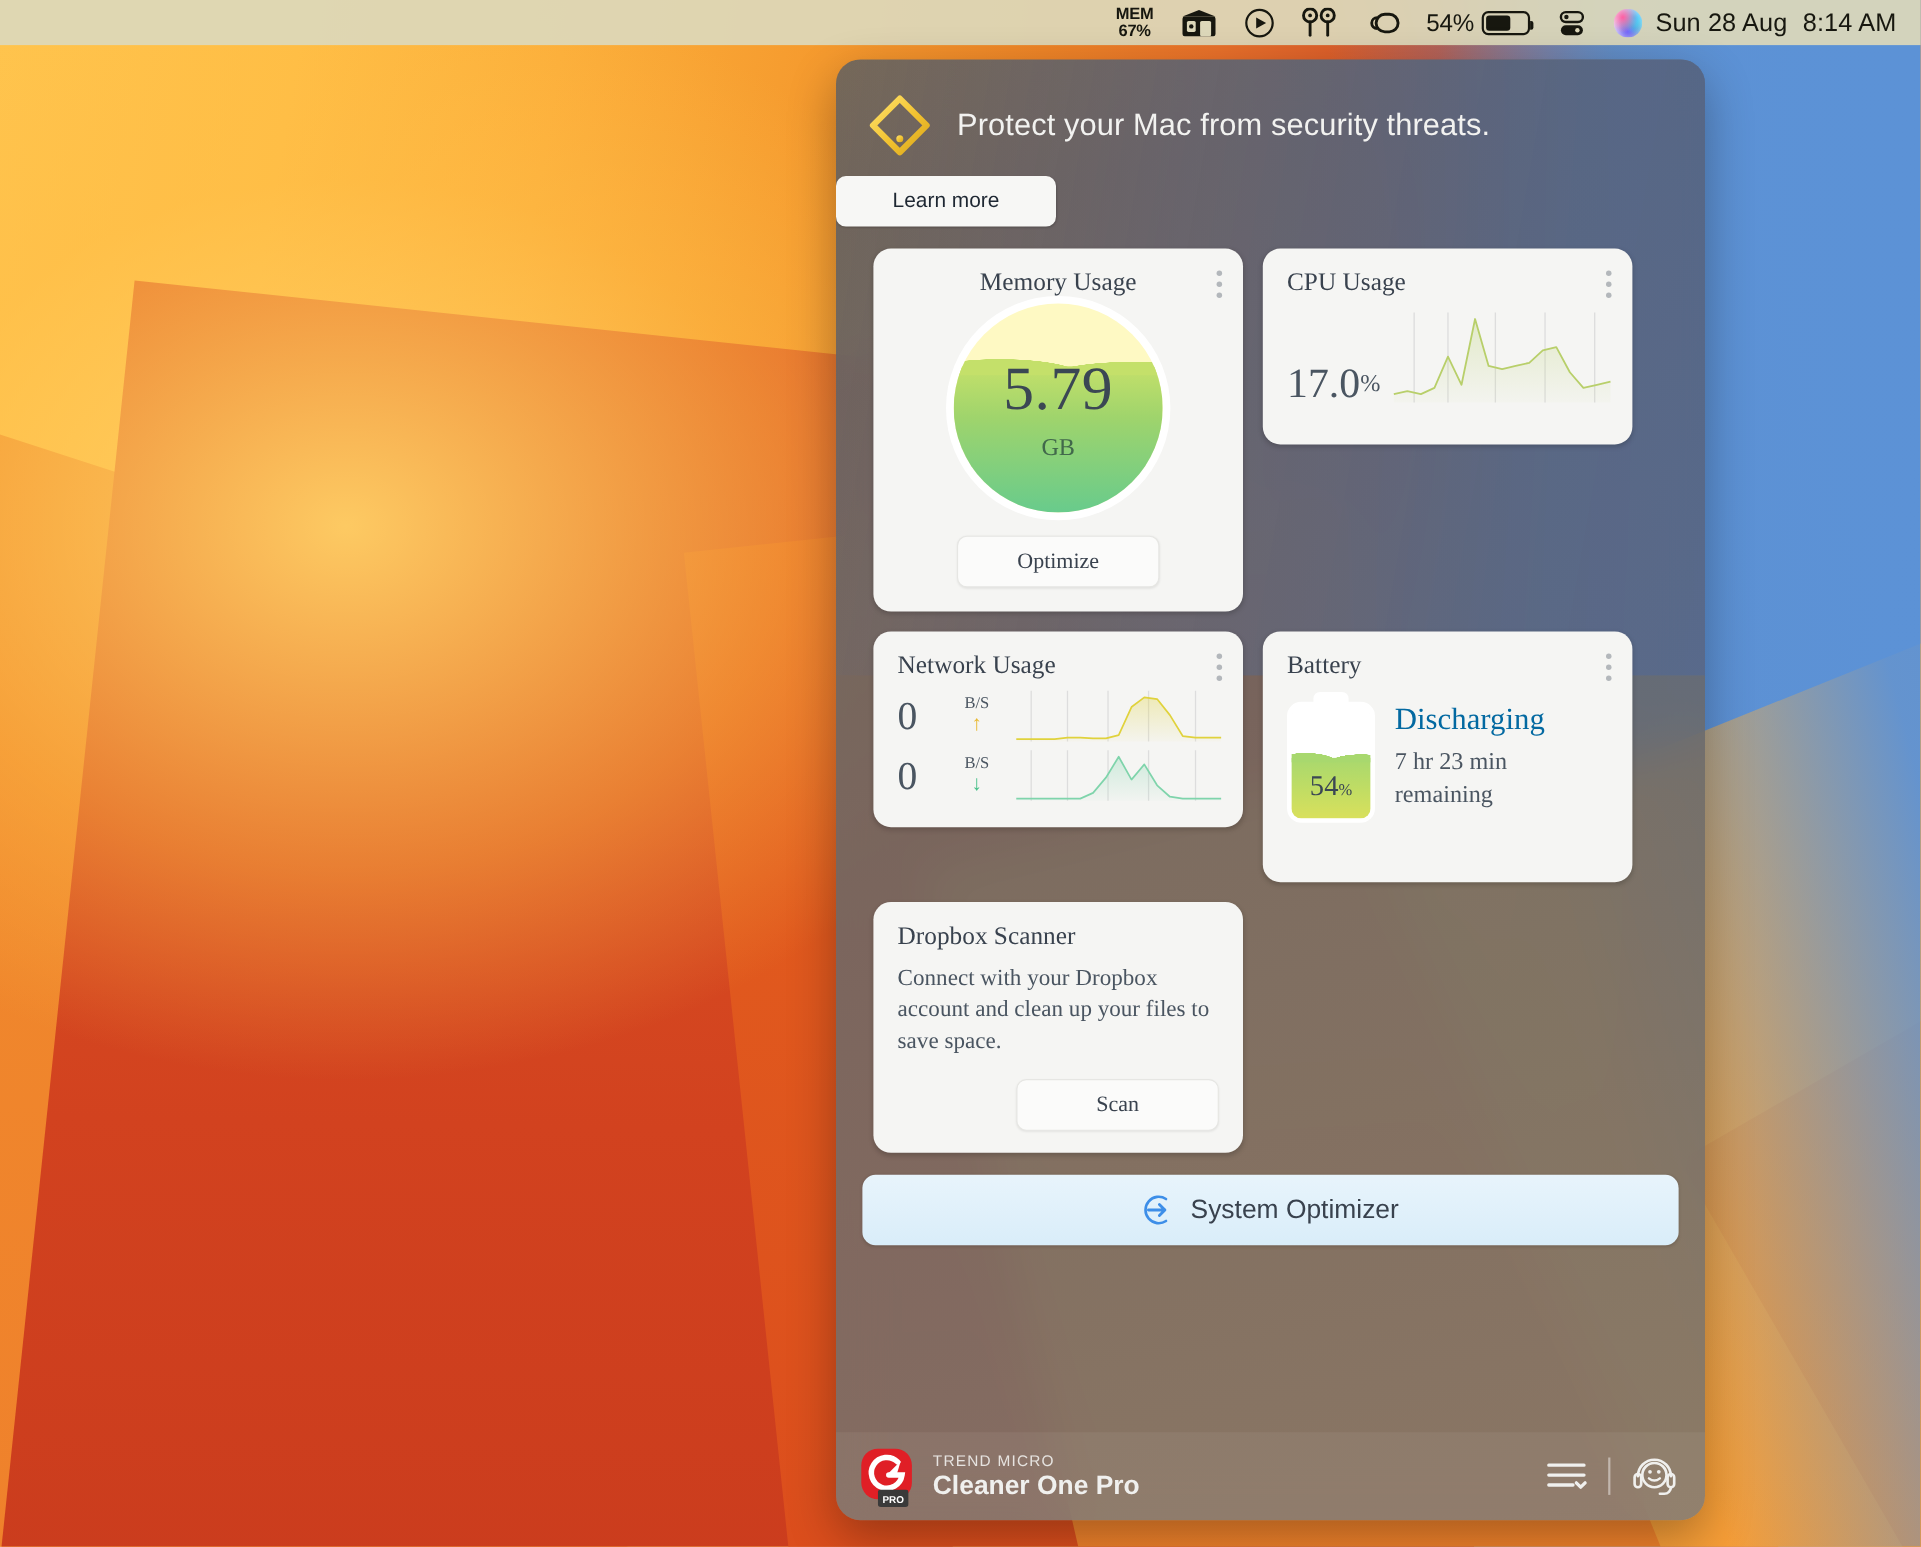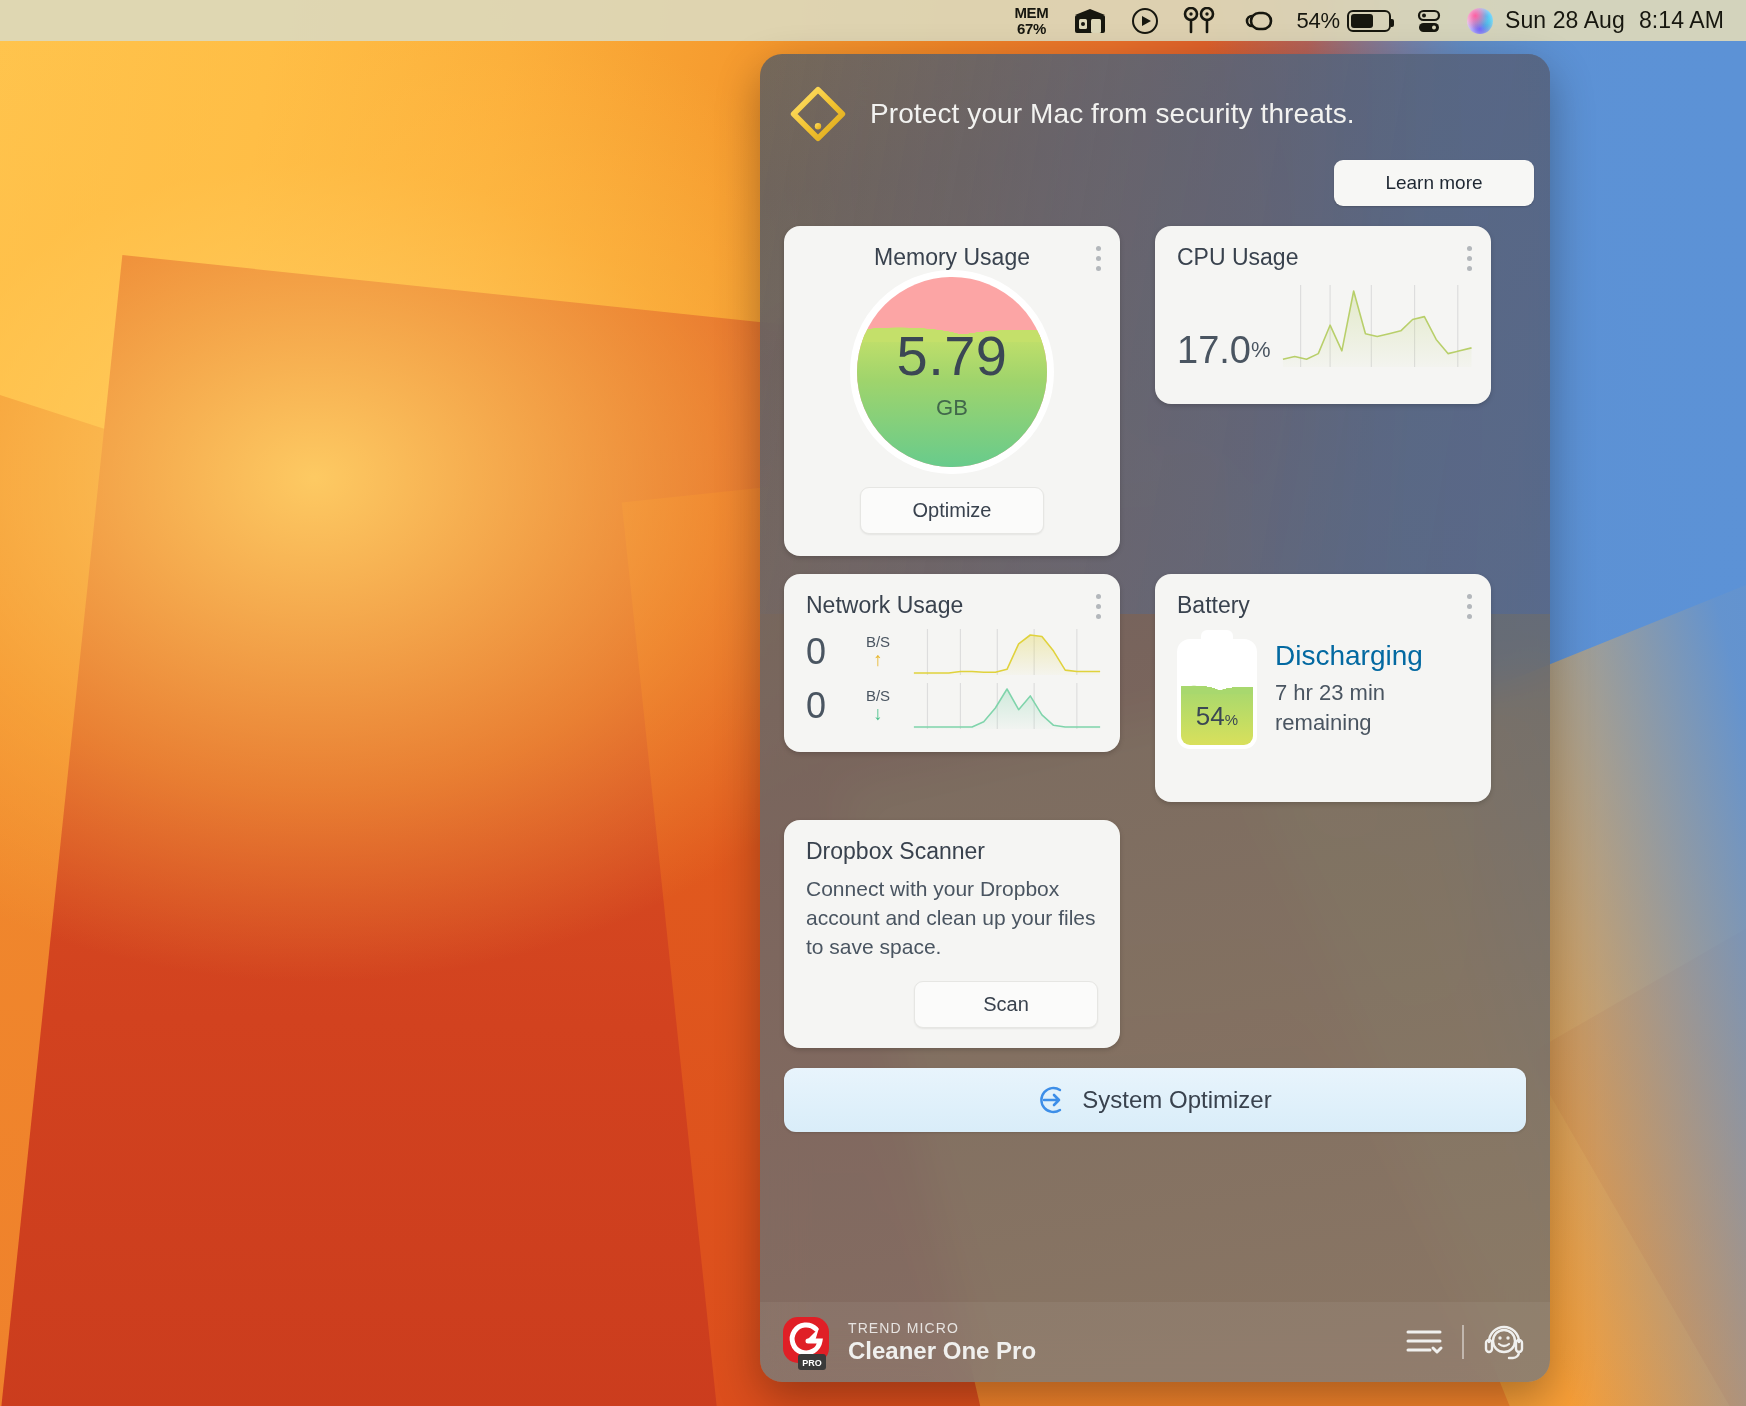--- a/index.html
+++ b/index.html
@@ -141,35 +141,36 @@
   }
   #panel .panel-body { position: relative; z-index: 2; }
 
   
   .pnl-header { display: flex; align-items: center; padding: 30px 0 0 28px; }
   .alert-ico { width: 60px; height: 60px; flex: 0 0 60px; }
   .pnl-title {
     margin-left: 22px; color: #f2f2f0;
     font-size: 28px; letter-spacing: .1px;
   }
-  .learn-row { display: flex; justify-content: flex-end; padding: 16px 16px 0 0; }
+  .learn-row { display: flex; padding: 16px 16px 0 0; }
   .learn-btn {
     background: #f7f7f5; color: #1f2833;
     border: none; border-radius: 9px;
     padding: 12px 0; width: 200px;
     font-size: 19px; font-family: inherit; cursor: pointer;
     box-shadow: 0 1px 2px rgba(0,0,0,.18);
   }
 
   
   .cards {
     display: grid;
     grid-template-columns: 336px 336px;
-    gap: 18px 35px;
-    padding: 20px 24px 0 24px;
+    gap: 18px 18px;
+    padding: 20px 24px 0 34px;
+    font-family: Liberation Serif, serif;
   }
   .card {
     background: #f5f5f3;
     border-radius: 16px;
     position: relative;
     box-shadow: 0 2px 5px rgba(0,0,0,.18);
   }
   .card-tall { height: 330px; }
   .card-mid  { height: 178px; }
   .card-low  { height: 228px; }
@@ -186,21 +187,21 @@
     position: absolute; right: 18px; top: 20px;
     width: 6px; display: flex; flex-direction: column; gap: 5px;
     cursor: pointer;
   }
   .kebab i { display:block; width:5px; height:5px; border-radius:50%; background:#b3b7bb; }
 
   
   .mem-wrap { display:flex; justify-content:center; margin-top: 6px; }
   .mem-circle {
     position: relative; width: 190px; height: 190px;
-    border-radius: 50%; background: #fca5a5;
+    border-radius: 50%; background: #fef9c3;
     box-shadow: 0 0 0 7px #ffffff, 0 1px 4px rgba(0,0,0,.10);
     overflow: hidden;
   }
   .mem-liquid {
     position: absolute; left: 0; right: 0; bottom: 0; height: 70%;
     background: linear-gradient(180deg,#c4e06a 0%, #9fd46c 35%, #68cb8c 100%);
   }
   .mem-wave {
     position:absolute; left:0; right:0; top:-16px; height:24px;
     background: radial-gradient(ellipse 120px 24px at 22% 100%, #c4e06a 60%, rgba(196,224,106,0) 61%),

